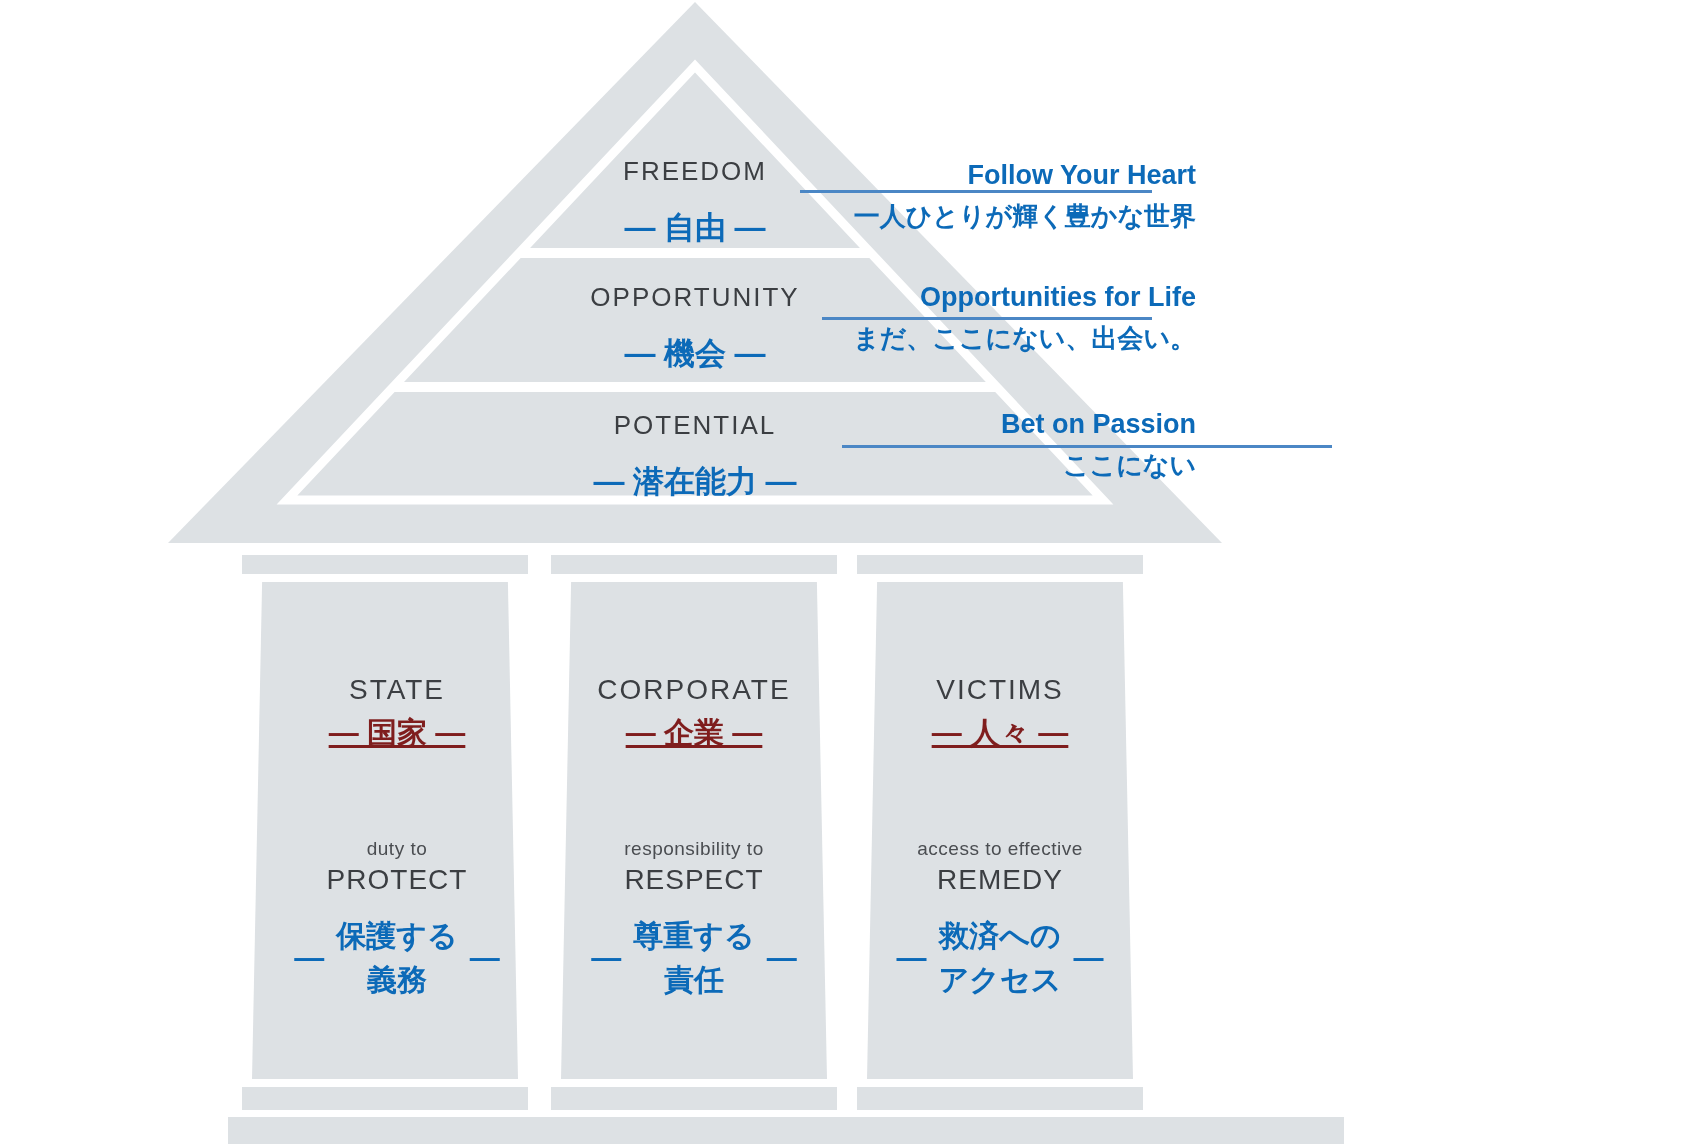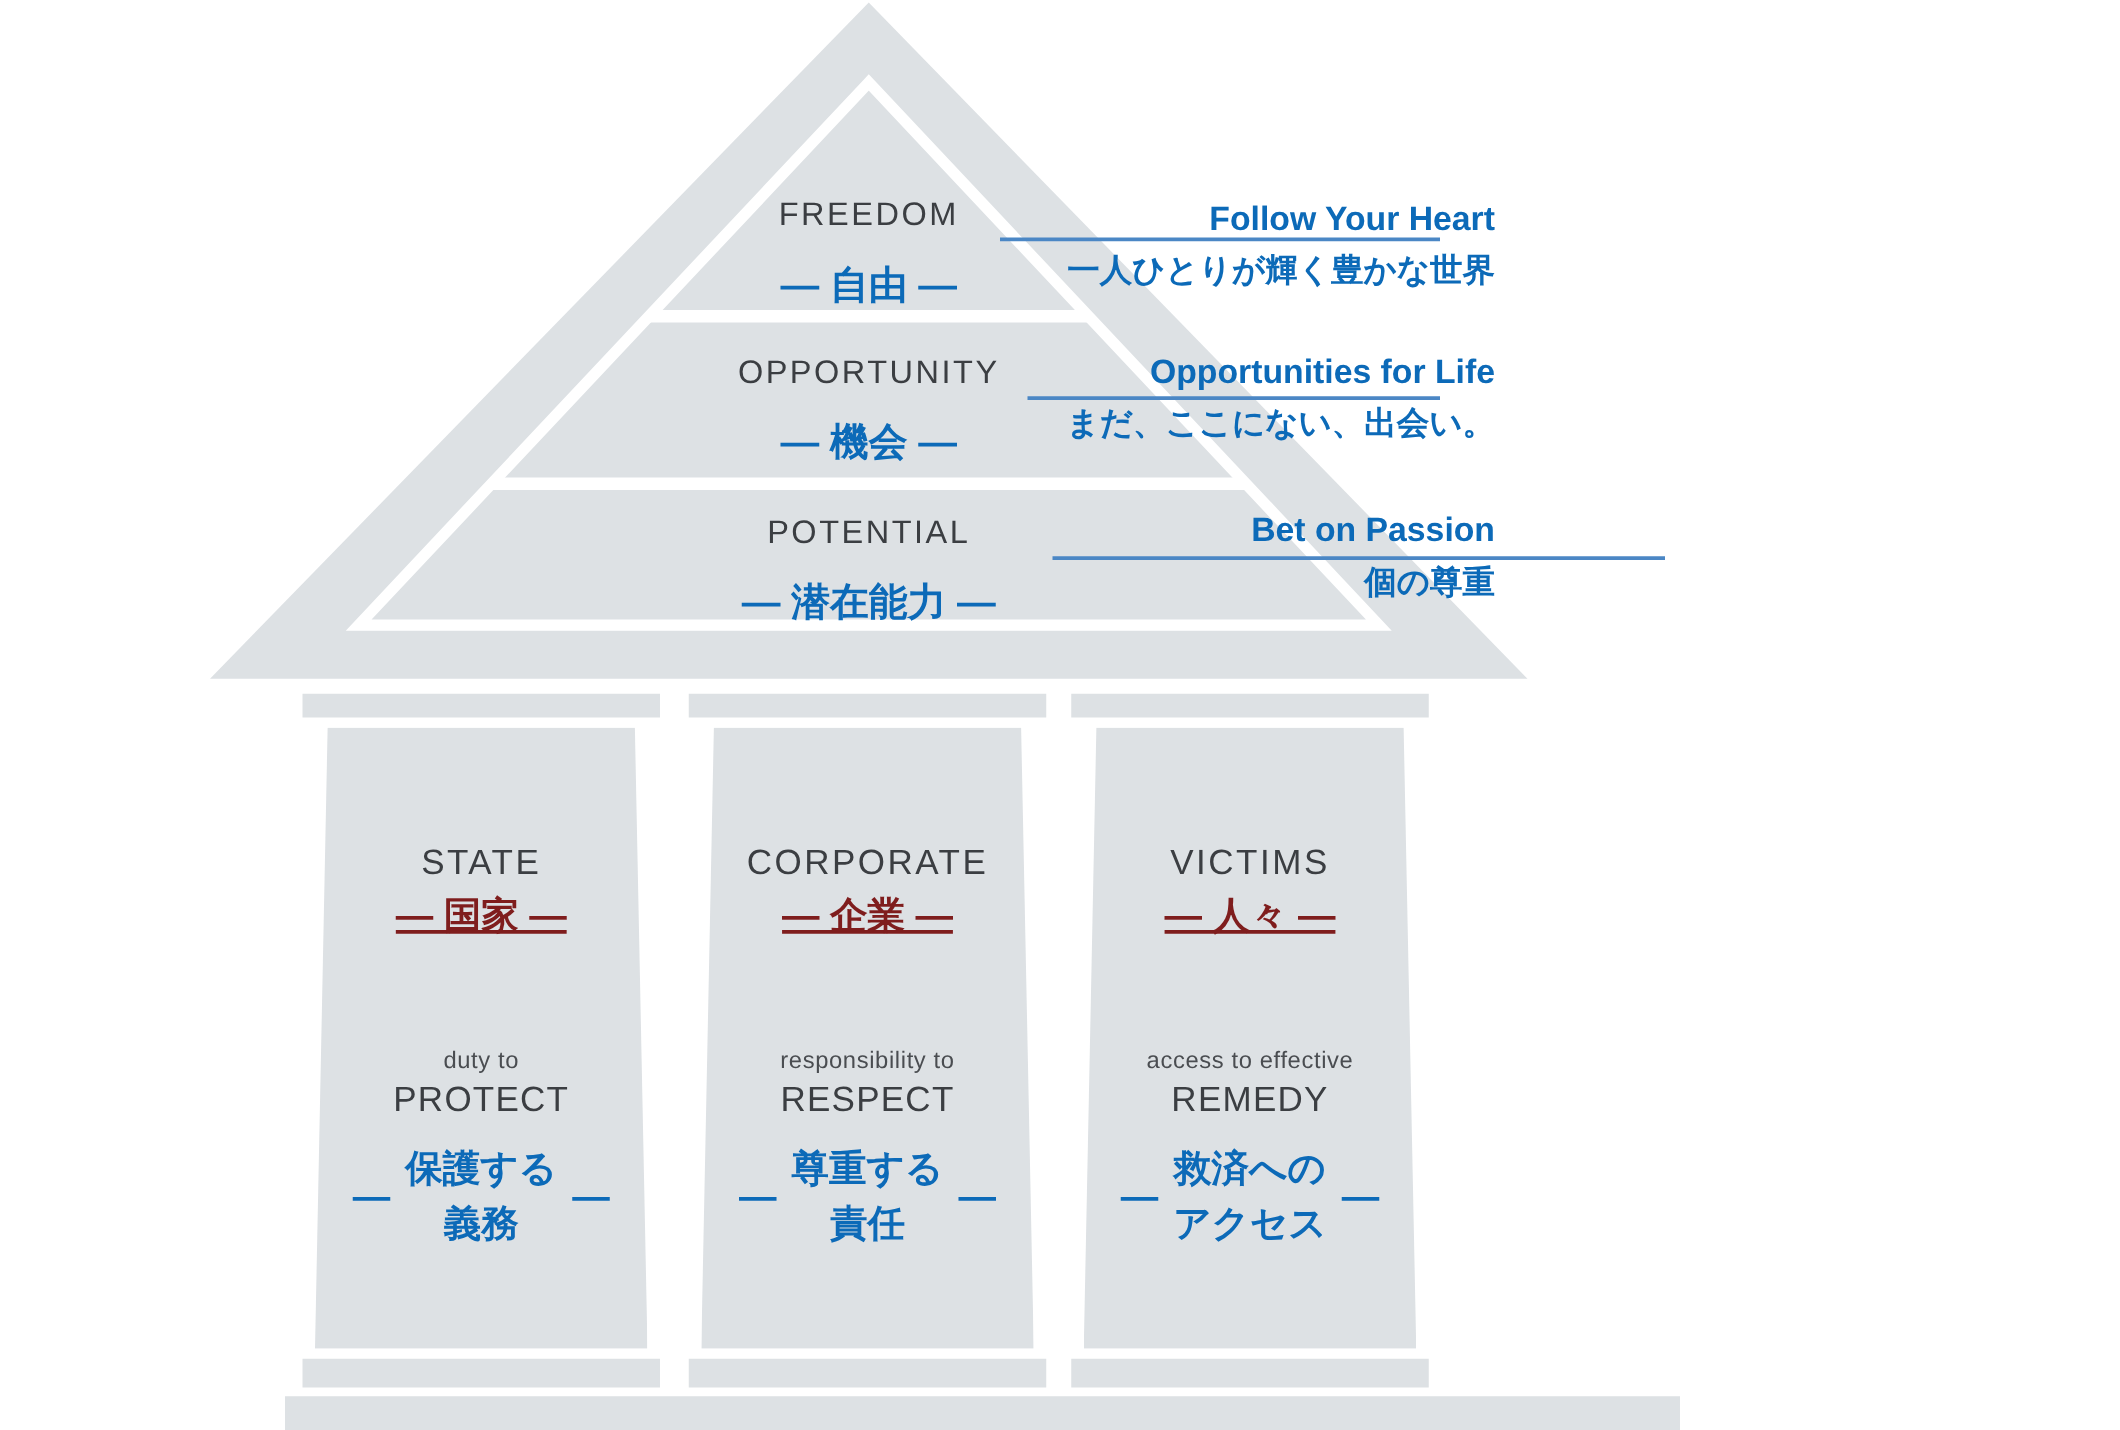--- a/index.html
+++ b/index.html
@@ -78,27 +78,27 @@
   <div class="ann" style="top:155px;">
     <div class="ann-en">Follow Your Heart</div>
     <div class="ann-jp">一人ひとりが輝く豊かな世界</div>
   </div>
   <div class="ann" style="top:277px;">
     <div class="ann-en">Opportunities for Life</div>
     <div class="ann-jp">まだ、ここにない、出会い。</div>
   </div>
   <div class="ann" style="top:404px;">
     <div class="ann-en">Bet on Passion</div>
-    <div class="ann-jp">個の尊重</div>
+    <div class="ann-jp">ここにない</div>
   </div>
 
   <div class="cap" style="left:242px;"></div>
   <div class="shaft" style="left:252px;"></div>
   <div class="pbase" style="left:242px;"></div>
-  <div class="ptext" style="left:215px;">
+  <div class="ptext" style="left:227px;">
     <div class="p-en">STATE</div>
     <div class="p-jp">— 国家 —</div>
     <div class="p-prefix">duty to</div>
     <div class="p-role">PROTECT</div>
     <div class="p-jp2">
       <span class="dash">—</span>
       <span class="col">
         <div>保護する</div>
         <div>義務</div>
       </span>

